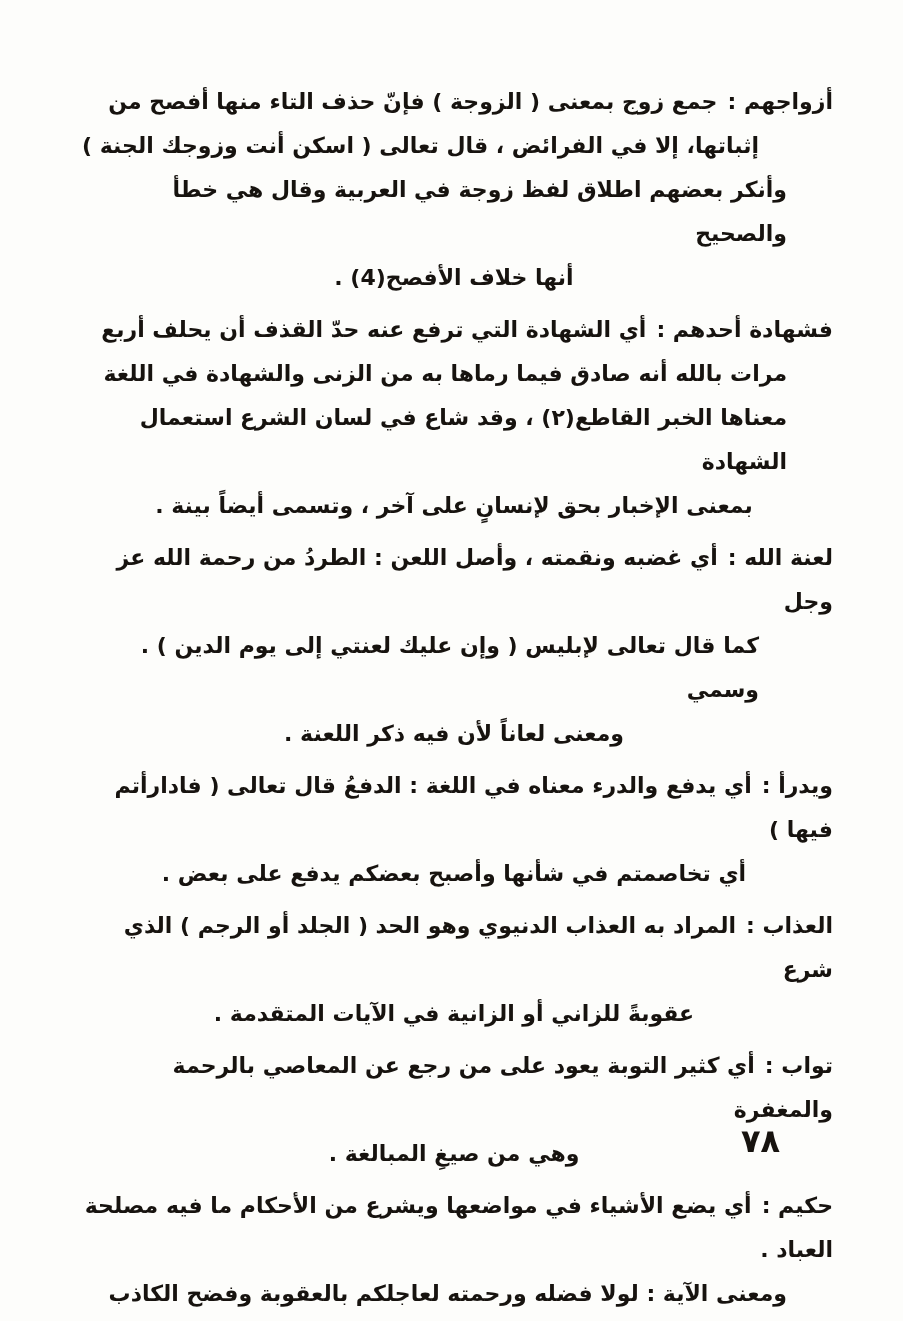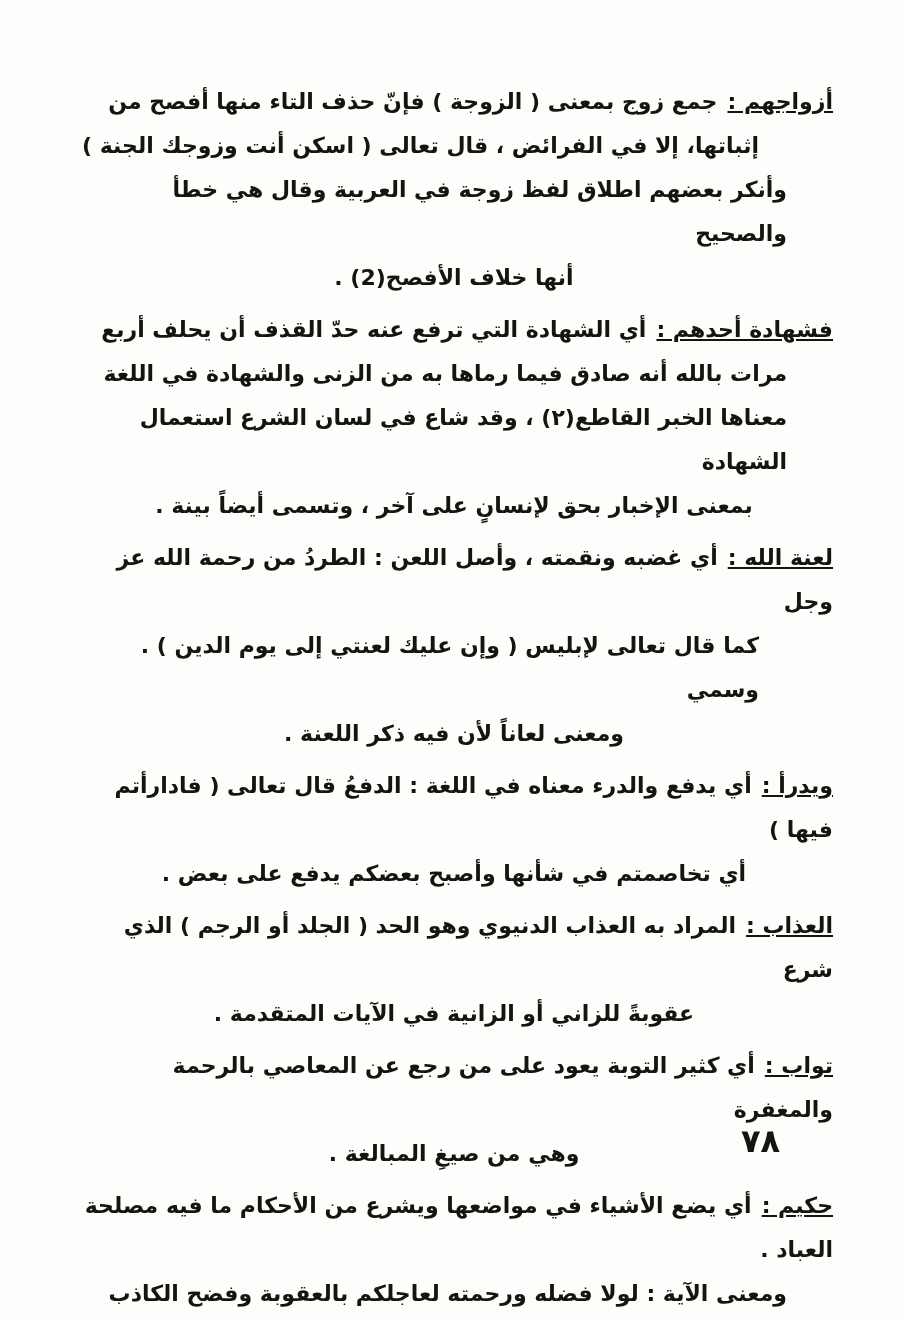--- a/index.html
+++ b/index.html
@@ -22,21 +22,21 @@
     right: 70px;
     width: 758px;
     direction: rtl;
     text-align: right;
     font-size: 22px;
     font-weight: 700;
     line-height: 44px;
   }
   .entry { margin: 0 0 8px 0; }
   .line { margin: 0; }
-  .term { margin-left: 10px; white-space: nowrap; text-decoration: underline; }
+  .term { margin-left: 10px; white-space: nowrap; }
   .cont { padding-right: 74px; }
   .cont-sm { padding-right: 46px; }
   .center { text-align: center; padding-right: 0; }
   .page-number {
     position: absolute;
     top: 1122px;
     right: 123px;
     font-size: 32px;
     font-weight: 700;
     letter-spacing: 3px;
@@ -46,21 +46,21 @@
 </head>
 <body>
 
 <div class="page">
   <div class="content">
 
     <section class="entry">
       <p class="line"><span class="term">أزواجهم :</span><span>جمع زوج بمعنى ( الزوجة ) فإنّ حذف التاء منها أفصح من</span></p>
       <p class="line cont">إثباتها، إلا في الفرائض ، قال تعالى ( اسكن أنت وزوجك الجنة )</p>
       <p class="line cont-sm">وأنكر بعضهم اطلاق لفظ زوجة في العربية وقال هي خطأ والصحيح</p>
-      <p class="line center">أنها خلاف الأفصح(2) .</p>
+      <p class="line center">أنها خلاف الأفصح(4) .</p>
     </section>
 
     <section class="entry">
       <p class="line"><span class="term">فشهادة أحدهم :</span><span>أي الشهادة التي ترفع عنه حدّ القذف أن يحلف أربع</span></p>
       <p class="line cont-sm">مرات بالله أنه صادق فيما رماها به من الزنى والشهادة في اللغة</p>
       <p class="line cont-sm">معناها الخبر القاطع(٢) ، وقد شاع في لسان الشرع استعمال الشهادة</p>
       <p class="line center">بمعنى الإخبار بحق لإنسانٍ على آخر ، وتسمى أيضاً بينة .</p>
     </section>
 
     <section class="entry">

